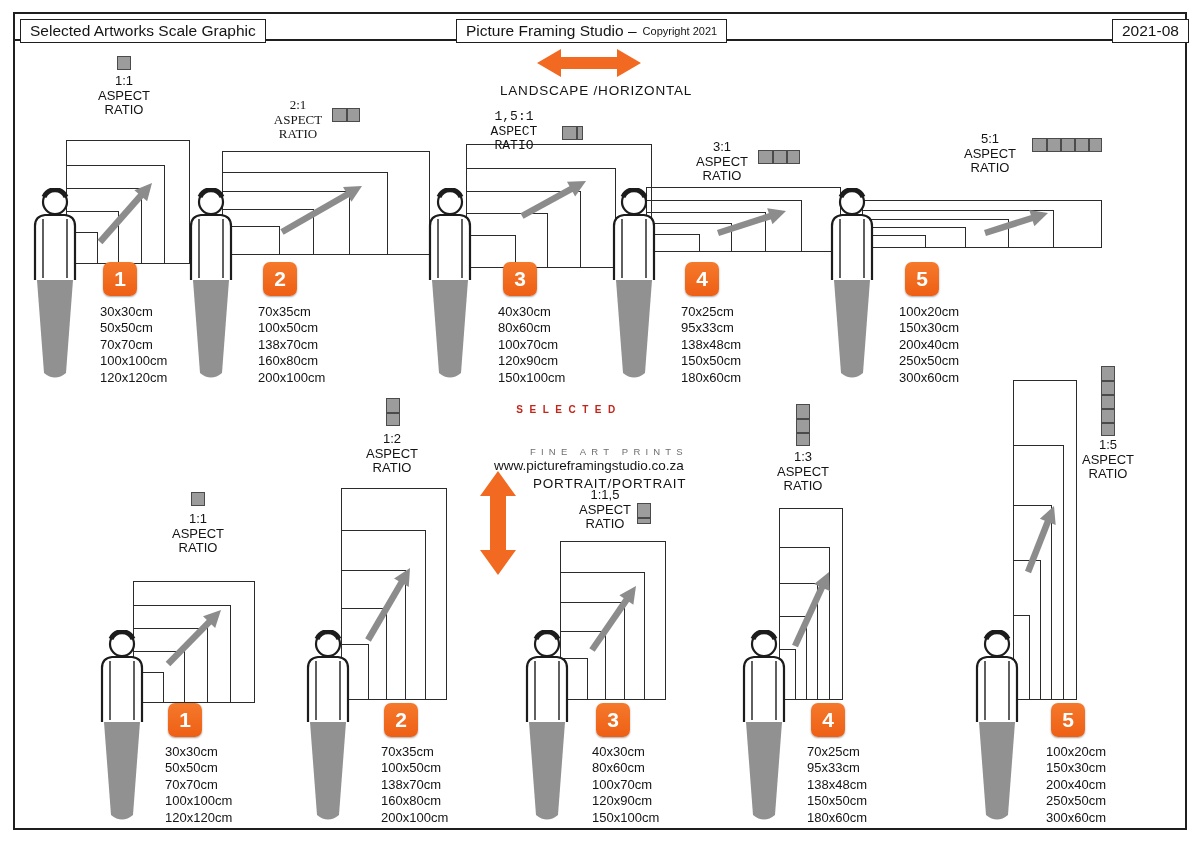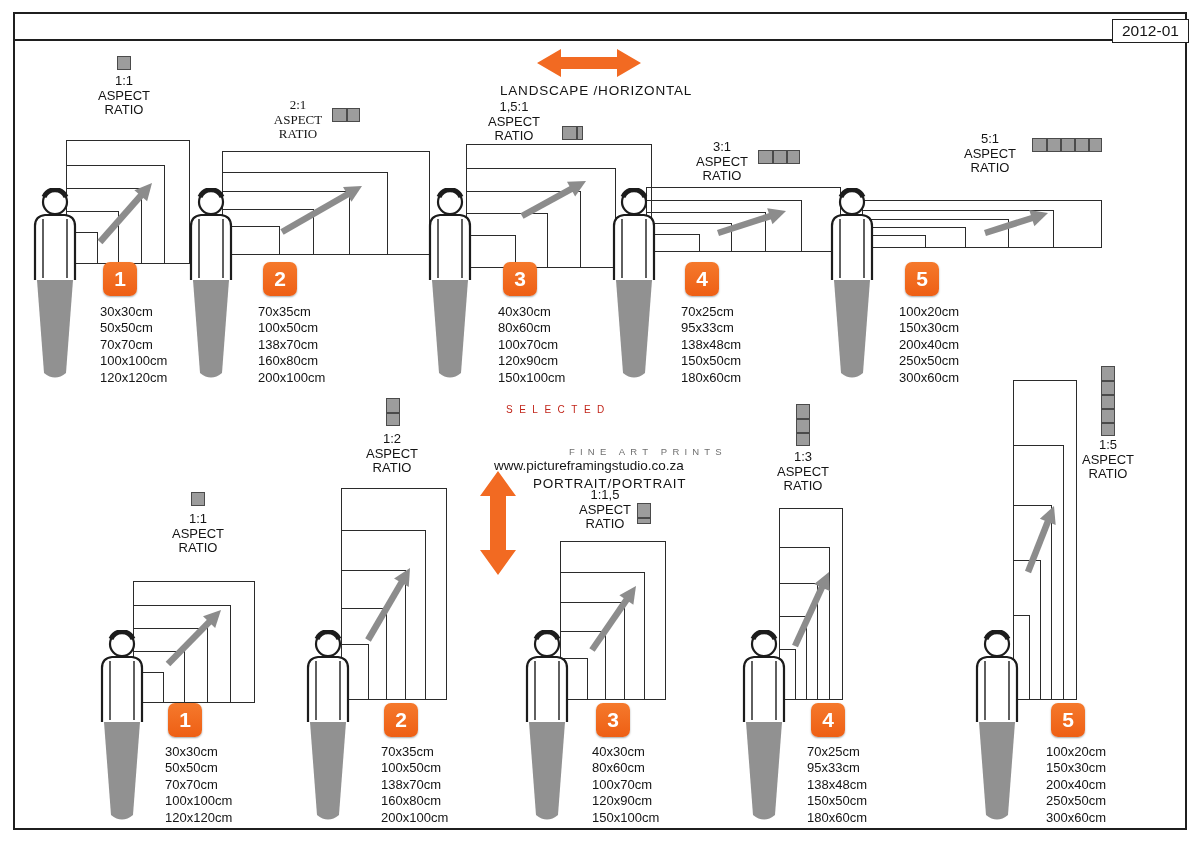--- a/index.html
+++ b/index.html
@@ -9,42 +9,49 @@
   .page-border{position:absolute;left:13px;top:12px;width:1174px;height:818px;border:2px solid #1f1f1f}
   .header-rule{position:absolute;left:13px;top:39px;width:1174px;height:2px;background:#1f1f1f}
   .hdr-box{position:absolute;top:19px;height:24px;background:#fff;border:1.6px solid #1f1f1f;display:flex;align-items:center;padding:0 9px;font-size:15.5px;white-space:nowrap}
   #hdr-left{left:20px}
   #hdr-center{left:456px}
   #hdr-right{left:1112px}
   .hc-sub{font-size:11px;margin-left:6px}
   .dir-label{position:absolute;font-size:13.5px;letter-spacing:.8px;color:#141414}
   #landscape-label{left:500px;top:83px}
   #portrait-label{left:533px;top:476px}
-  #brand-selected{position:absolute;left:506px;top:404px;width:126px;color:#c2251a;font-size:10px;font-weight:normal;letter-spacing:6.5px;text-align:left}
+  #brand-selected{position:absolute;left:506px;top:404px;width:126px;color:#c2251a;font-size:10px;font-weight:bold;letter-spacing:6.5px;text-align:center}
   #brand-artworks{position:absolute;left:531px;top:408px;font-family:"DejaVu Sans",sans-serif;font-size:29px;font-weight:bold;color:#0c0c0c;letter-spacing:0}
-  #brand-tagline{position:absolute;left:569px;top:446px;font-size:9.5px;letter-spacing:5.2px;color:#6f6f6f}
+  #brand-tagline{position:absolute;left:530px;top:446px;font-size:9.5px;letter-spacing:5.2px;color:#6f6f6f}
   #website{position:absolute;left:494px;top:458px;font-size:13.5px;color:#141414}
   .frame{position:absolute;border:1.6px solid #2b2b2b;background:transparent}
   .person{position:absolute;width:64px;height:196px}
   .person svg{display:block}
   .badge{position:absolute;width:34px;height:34px;border-radius:7px;background:linear-gradient(180deg,#f5792c,#ee5f14);color:#fff;font-size:21px;font-weight:bold;display:flex;align-items:center;justify-content:center;box-shadow:0 1px 2px rgba(0,0,0,.35)}
   .size-list{position:absolute;font-size:13px;line-height:16.4px;color:#141414}
   .ratio-block{position:absolute;text-align:center;font-size:13px;line-height:14.5px;color:#141414}
   .ratio-icon{position:absolute;background:#9c9c9c;border:1.5px solid #4b4b4b}
   .divider{position:absolute;background:#4b4b4b}
 </style>
 <title>Selected Artworks Scale Graphic</title></head>
 <body>
 
 <div id="canvas">
   <div class="page-border"></div>
   <div class="header-rule"></div>
 
+  <div class="hdr-box" id="hdr-left">
+    <span>Selected Artworks Scale Graphic</span>
+  </div>
+  <div class="hdr-box" id="hdr-center">
+    <span class="hc-main">Picture Framing Studio –</span>
+    <span class="hc-sub">Copyright 2021</span>
+  </div>
   <div class="hdr-box" id="hdr-right">
-    <span>2012-01</span>
+    <span>2021-08</span>
   </div>
 
   <svg class="abs" id="h-arrow" style="left:537px;top:47px" width="104" height="32">
     <polygon points="0,16 24,2 24,10 80,10 80,2 104,16 80,30 80,22 24,22 24,30" fill="#F26A22"></polygon>
   </svg>
   <div class="dir-label" id="landscape-label">LANDSCAPE /HORIZONTAL</div>
 
   <div id="brand-selected">SELECTED</div>
   <div id="brand-tagline">FINE ART PRINTS</div>
   <div id="website">www.pictureframingstudio.co.za</div>
@@ -146,21 +153,21 @@
         </svg>
       </div>
       <div class="badge" style="left: 503px; top: 262px;">3</div>
       <div class="size-list" style="left: 498px; top: 304px;">
         <div>40x30cm</div>
         <div>80x60cm</div>
         <div>100x70cm</div>
         <div>120x90cm</div>
         <div>150x100cm</div>
       </div>
-      <div class="ratio-block" style="left: 466px; top: 100px; width: 96px;">
+      <div class="ratio-block" style="left: 466px; top: 110px; width: 96px; font-family: Liberation Mono, monospace;">
         <div>1,5:1</div>
         <div>ASPECT</div>
         <div>RATIO</div>
       </div>
       <div class="ratio-icon" style="left: 562px; top: 126px; width: 21px; height: 14px;">
         <div class="divider" style="left: 13px; top: 0px; height: 100%; width: 1.5px;"></div>
       </div>
     </div>
     <div>
       <div class="frame" style="left: 646px; top: 187px; width: 195px; height: 65px;"></div>

